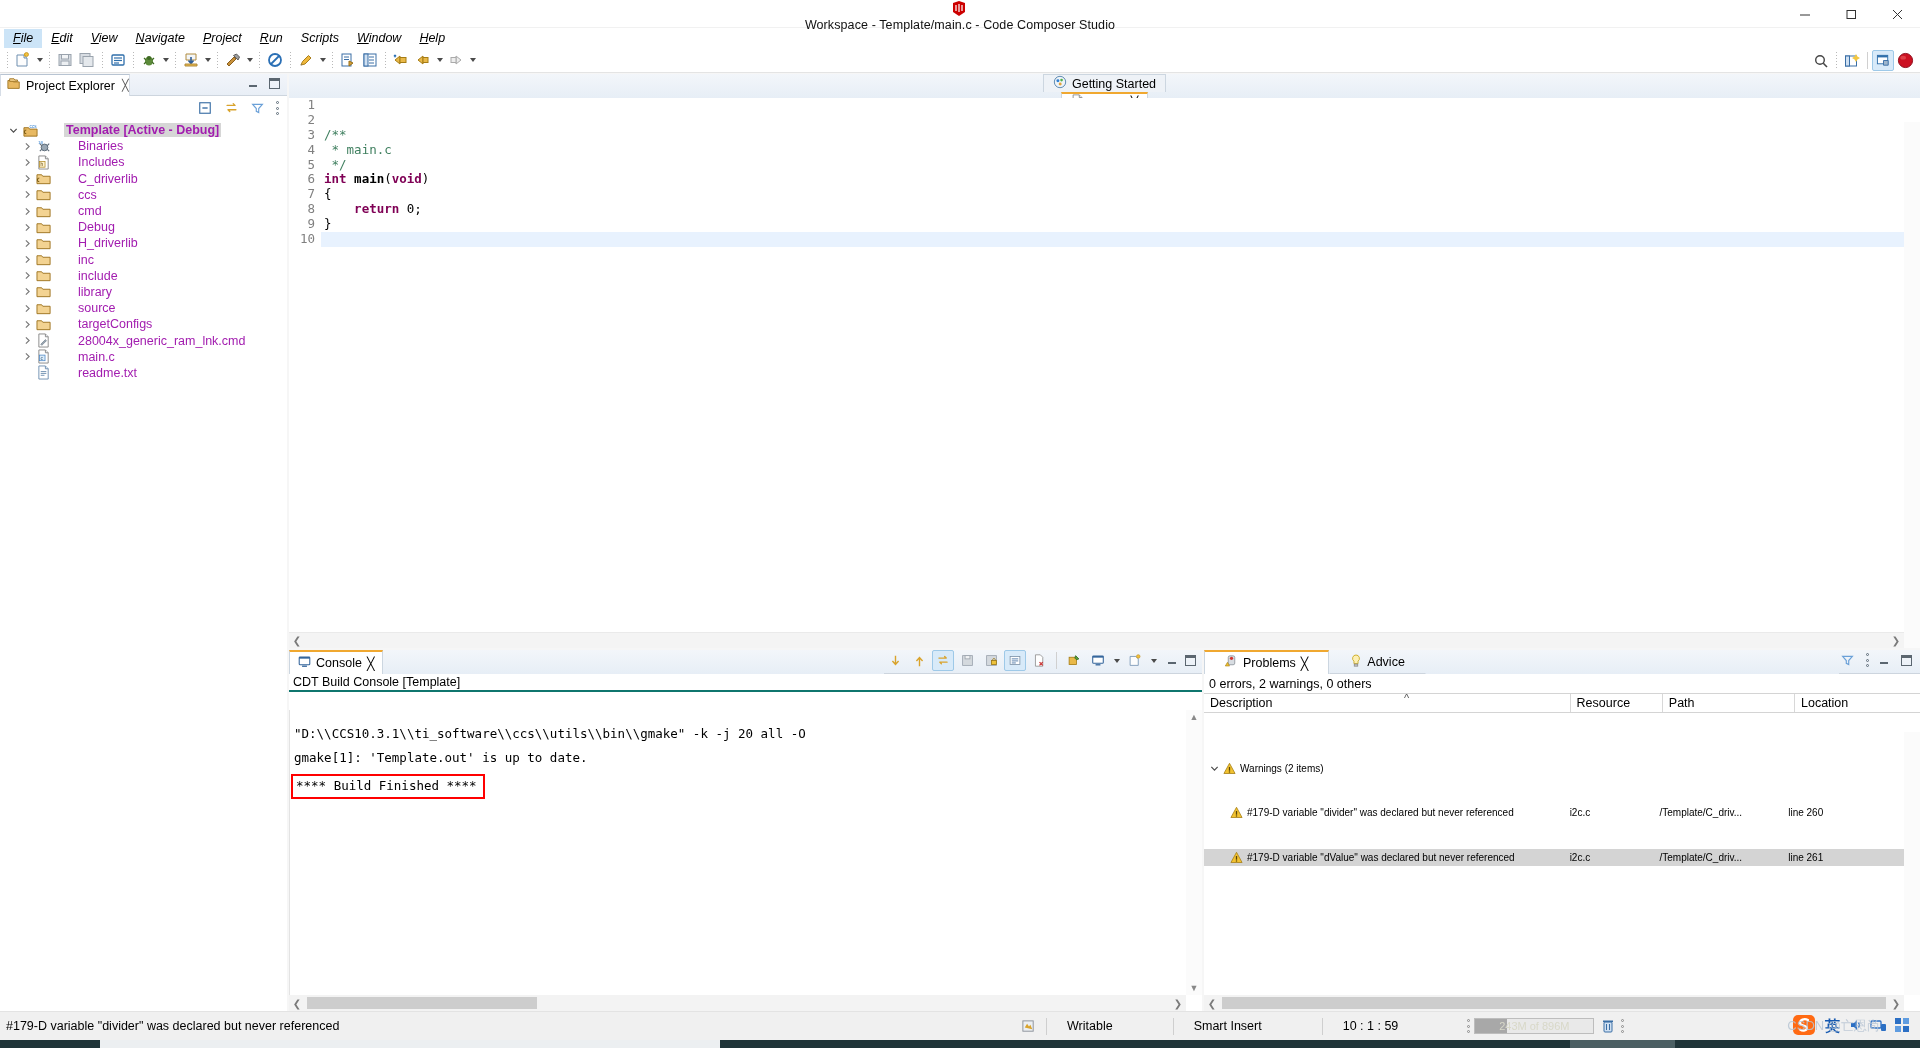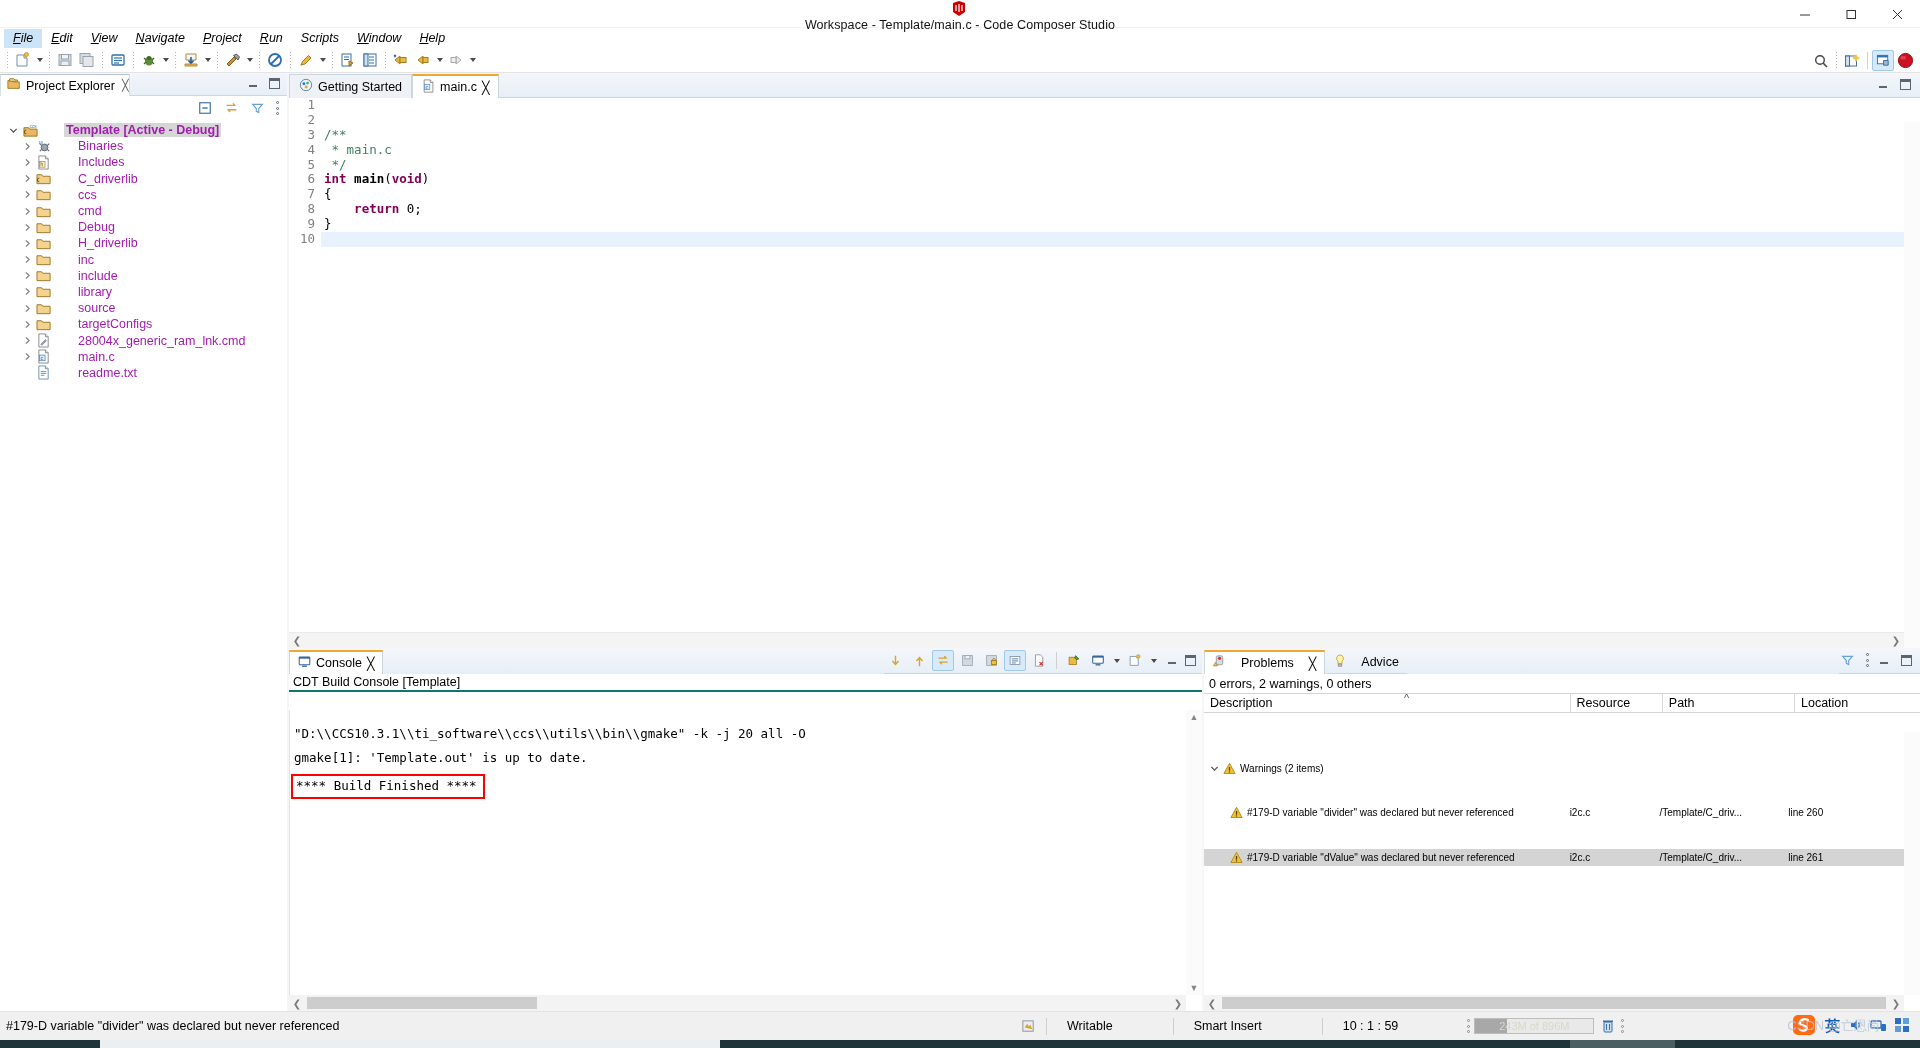--- a/index.html
+++ b/index.html
@@ -76,21 +76,21 @@
   .trow { height:16.2px; display:flex; align-items:center; padding-left:6px; white-space:nowrap; }
   .trow .twist { width:15px; display:flex; align-items:center; justify-content:center; color:#4a4a4a; }
   .trow .ticon { width:18px; display:flex; align-items:center; justify-content:center; margin-right:2px;}
   .trow .tlabel { color:#a21caf;margin-left:23px; }
   .trow.root .tlabel { font-weight:bold; background:#d6d6d6; padding:0 2px;}
   .indent1 { padding-left:20px; }
 
   
   .editor-area { position:absolute; left:289px; right:0; top:0; height:574px; background:#fff; }
   .ed-tabbar { height:24px; display:flex; align-items:center; position:relative;
-      background:linear-gradient(to bottom,#f3f6fa,#e7eef6); }
+      background:linear-gradient(to bottom,#f3f6fa,#e7eef6);flex-direction:column; }
   .ed-tab { height:24px; display:flex; align-items:center; gap:5px; padding:0 9px;
       font-size:12.5px; border:1px solid #ccd6e0; border-bottom:none; background:#eef2f7;}
   .ed-tab.active { background:#fff; border-top:2px solid #f0a830; }
   .ed-tabbar .spacer { flex:1; height:24px; border-bottom:1px solid #cdd5de; }
   .ed-ctrl { display:flex; align-items:center; gap:10px; padding:0 9px 3px 0; height:24px;border-bottom:1px solid #cdd5de; }
 
   .code-wrap { position:absolute; left:0; right:0; top:24px; bottom:0; background:#fff; }
   .code { position:absolute; inset:0 16px 16px 0; overflow:hidden; }
   .crow { height:14.9px; display:flex; font-family:"DejaVu Sans Mono", monospace; font-size:12.5px; line-height:14.9px;}
   .crow .gutter { width:32px; text-align:right; padding-right:6px; color:#808080; }
@@ -115,21 +115,21 @@
      border:1px solid #ccd6e0; border-bottom:none; border-top:2px solid #f0a830; font-size:12.5px;}
   .cons-tools { margin-left:auto; display:flex; align-items:center; gap:2px; padding:0 6px 2px 0; height:24px; border-bottom:1px solid #cdd5de;}
   .cons-sub { height:18px; font-size:12.5px; padding-left:4px; display:flex; align-items:center; border-bottom:2px solid #0f766e; }
   .cons-body { position:absolute; left:0; right:16px; top:60px; bottom:16px; background:#fff; overflow:hidden;
     border-left:1px solid #e3e3e3;}
   .cline { font-family:"DejaVu Sans Mono", monospace; font-size:12.5px; padding-left:4px; height:16px; line-height:16px; white-space:pre;}
   .cgap { height:8px; }
   .hl-box { display:inline-block; border:2px solid #ff0000; padding:2px 6px 3px 3px; margin-left:-3px;}
 
   .prob-tabbar { height:24px; display:flex; align-items:flex-end; background:linear-gradient(to bottom,#f3f6fa,#e7eef6);}
-  .prob-tab { height:24px; display:flex; align-items:center; gap:15px; padding:0 8px; font-size:12.5px;
+  .prob-tab { height:24px; display:flex; align-items:center; gap:5px; padding:0 20px; font-size:12.5px;
      border:1px solid #ccd6e0; border-bottom:none; }
   .prob-tab.active { background:#fff; border-top:2px solid #f0a830; }
   .prob-tab.inactive { background:transparent; border-color:transparent; border-bottom:1px solid #cdd5de;}
   .prob-tools { margin-left:auto; display:flex; align-items:center; gap:10px; padding:0 8px 3px 0; height:24px; border-bottom:1px solid #cdd5de;}
   .prob-summary { height:19px; font-size:12.5px; padding-left:5px; display:flex; align-items:center; }
   .prob-head { height:20px; display:flex; font-size:12.5px; border-top:1px solid #d4d4d4; border-bottom:1px solid #d4d4d4; background:#fff;}
   .ph-cell { display:flex; align-items:center; padding-left:6px; border-right:1px solid #d8d8d8; position:relative;}
   .prob-rows { position:absolute; left:0; right:16px; top:82px; bottom:16px; overflow:hidden; }
   .prow { height:16.5px; display:flex; font-size:10px; align-items:center;margin-top:28px; }
   .prow.sel { background:#d4d4d4; }

